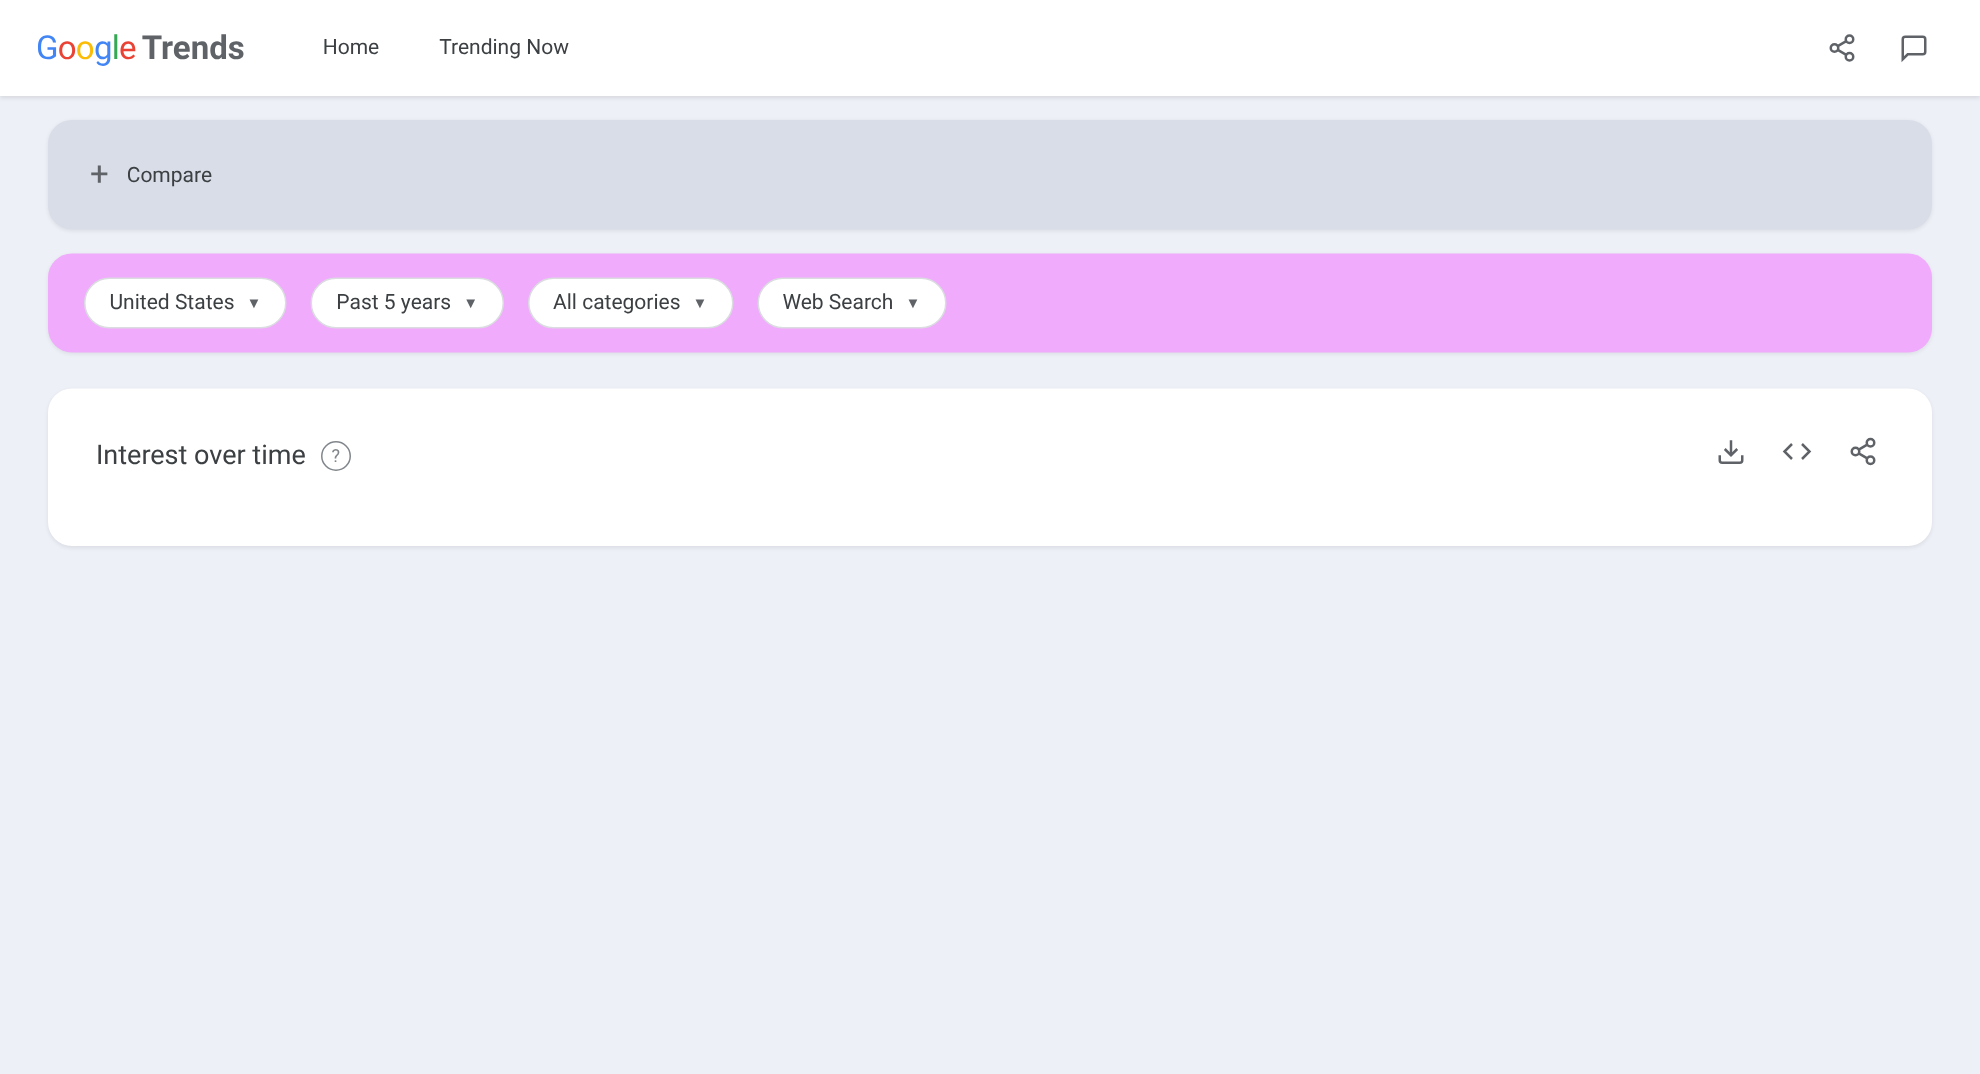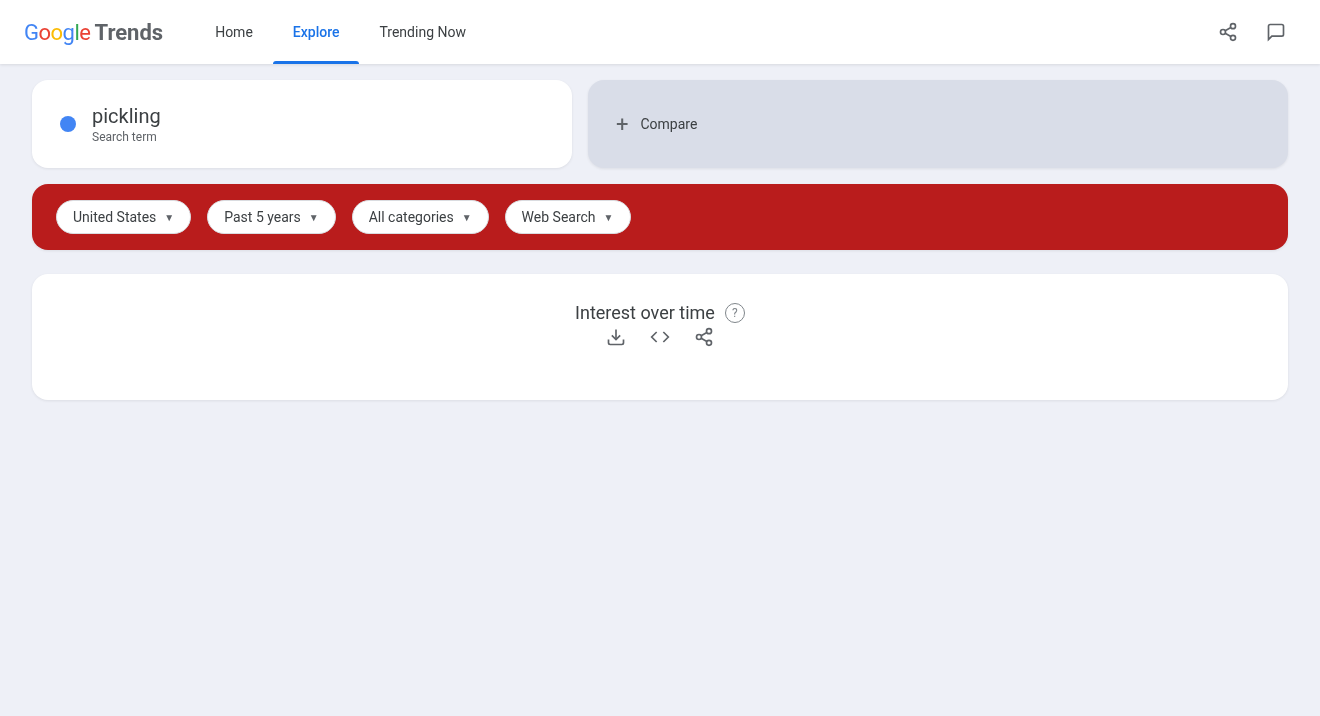--- a/index.html
+++ b/index.html
@@ -150,21 +150,21 @@
       font-size: 22px;
       color: #5f6368;
     }
     .compare-label {
       font-size: 14px;
       color: #3c4043;
     }
 
     
     .filters-bar {
-      background: #b91c1c;
+      background: #f0abfc;
       border-radius: 16px;
       padding: 16px 24px;
       display: flex;
       gap: 16px;
       align-items: center;
       margin-bottom: 24px;
       box-shadow: 0 1px 3px rgba(0,0,0,0.08);
     }
     .filter-dropdown {
       display: flex;
@@ -189,21 +189,20 @@
       background: #fff;
       border-radius: 16px;
       padding: 28px 32px 20px;
       box-shadow: 0 1px 3px rgba(0,0,0,0.08);
     }
     .chart-header {
       display: flex;
       align-items: center;
       justify-content: space-between;
       margin-bottom: 24px;
-      flex-direction: column;
     }
     .chart-title-area {
       display: flex;
       align-items: center;
       gap: 10px;
     }
     .chart-title {
       font-size: 18px;
       color: #3c4043;
       font-weight: 400;
@@ -258,21 +257,20 @@
 
 <div class="header">
   <div class="logo">
     <span class="logo-google">
       <span class="logo-g">G</span><span class="logo-o1">o</span><span class="logo-o2">o</span><span class="logo-g2">g</span><span class="logo-l">l</span><span class="logo-e">e</span>
     </span>
     <span class="logo-trends"> Trends</span>
   </div>
   <nav class="nav">
     <a class="nav-item">Home</a>
-    <a class="nav-item active">Explore</a>
     <a class="nav-item">Trending Now</a>
   </nav>
   <div class="header-actions">
     <button class="icon-btn" title="Share">
       <svg width="20" height="20" viewBox="0 0 24 24" fill="none" stroke="currentColor" stroke-width="2">
         <circle cx="18" cy="5" r="3"></circle>
           <circle cx="6" cy="12" r="3"></circle>
           <circle cx="18" cy="19" r="3"></circle>
         <line x1="8.59" y1="13.51" x2="15.42" y2="17.49"></line>
           <line x1="15.41" y1="6.51" x2="8.59" y2="10.49"></line>
@@ -282,27 +280,20 @@
       <svg width="20" height="20" viewBox="0 0 24 24" fill="none" stroke="currentColor" stroke-width="2">
         <path d="M21 15a2 2 0 0 1-2 2H7l-4 4V5a2 2 0 0 1 2-2h14a2 2 0 0 1 2 2z"></path>
       </svg>
     </button>
   </div>
 </div>
 
 <div class="main">
 
   <div class="search-section">
-    <div class="search-card">
-      <div class="search-dot"></div>
-      <div class="search-info">
-        <div class="search-term">pickling</div>
-        <div class="search-type">Search term</div>
-      </div>
-    </div>
     <div class="compare-card">
       <span class="compare-plus">+</span>
       <span class="compare-label">Compare</span>
     </div>
   </div>
 
   <div class="filters-bar">
     <div class="filter-dropdown">
       <span>United States</span>
       <span class="filter-arrow">▼</span>

